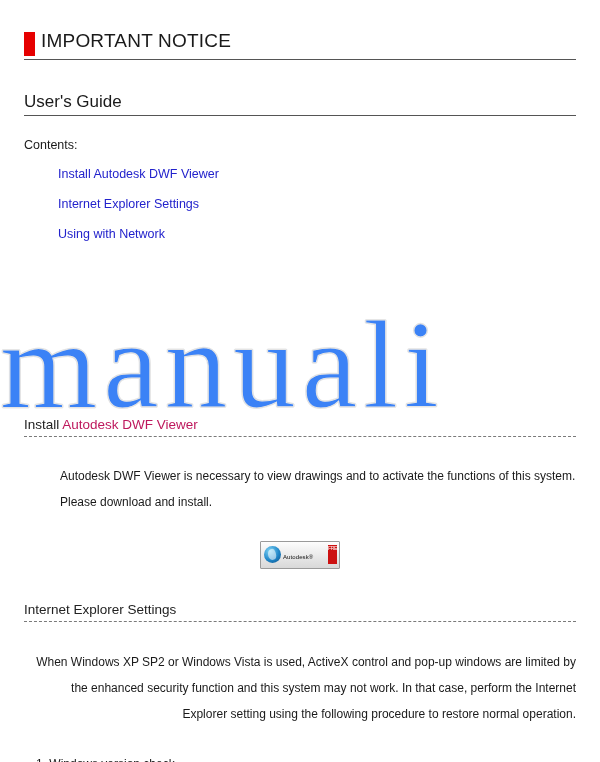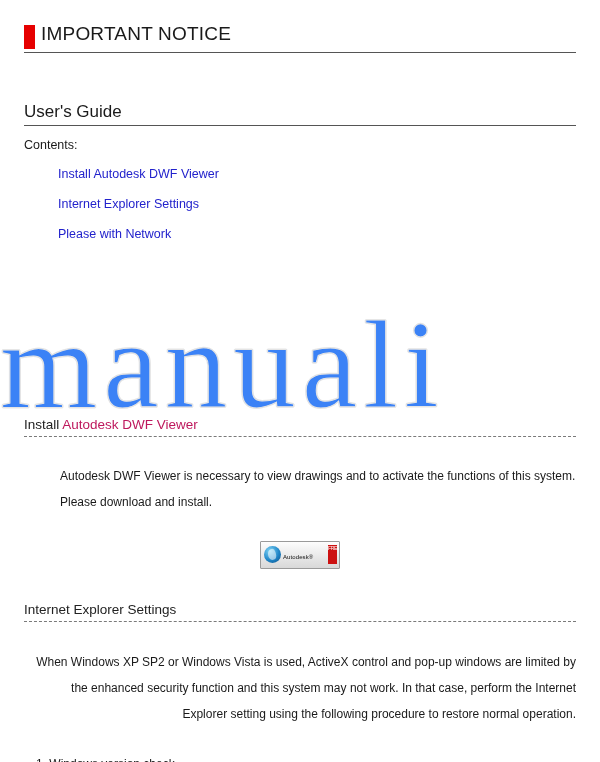--- a/index.html
+++ b/index.html
@@ -46,21 +46,21 @@
 
   .content {
     position: relative;
     z-index: 2;
   }
 
   
   .title-row {
     position: absolute;
     left: 24px;
-    top: 25px;
+    top: 32px;
     width: 552px;
     height: 30px;
   }
   .red-bar {
     position: absolute;
     left: 0;
     top: 0;
     width: 11px;
     height: 24px;
     background: #e60000;
@@ -80,21 +80,21 @@
     top: 27px;
     width: 552px;
     height: 1px;
     background: #555555;
   }
 
   
   .h2-row {
     position: absolute;
     left: 24px;
-    top: 102px;
+    top: 92px;
     width: 552px;
   }
   .h2-text {
     font-size: 17px;
     color: #1a1a1a;
     font-weight: normal;
   }
   .h2-rule {
     position: absolute;
     left: 0;
@@ -252,21 +252,21 @@
     <div class="h2-row">
       <div class="h2-text">User's Guide</div>
       <div class="h2-rule"></div>
     </div>
 
     <div class="contents-label">Contents:</div>
 
     <div class="toc">
       <a href="#">Install Autodesk DWF Viewer</a>
       <a href="#">Internet Explorer Settings</a>
-      <a href="#">Please with Network</a>
+      <a href="#">Using with Network</a>
     </div>
 
     <div class="section" style="top:415px;">
       <div class="sec-head">
         <span class="sec-title"><span>Install</span><span class="muted"> Autodesk DWF Viewer</span></span>
         <div class="sec-rule"></div>
       </div>
       <p class="para" style="margin-top:22px;margin-left:36px;">Autodesk DWF Viewer is necessary to view drawings and to activate the functions of this system. Please download and install.</p>
 
       <div class="badge-wrap">

